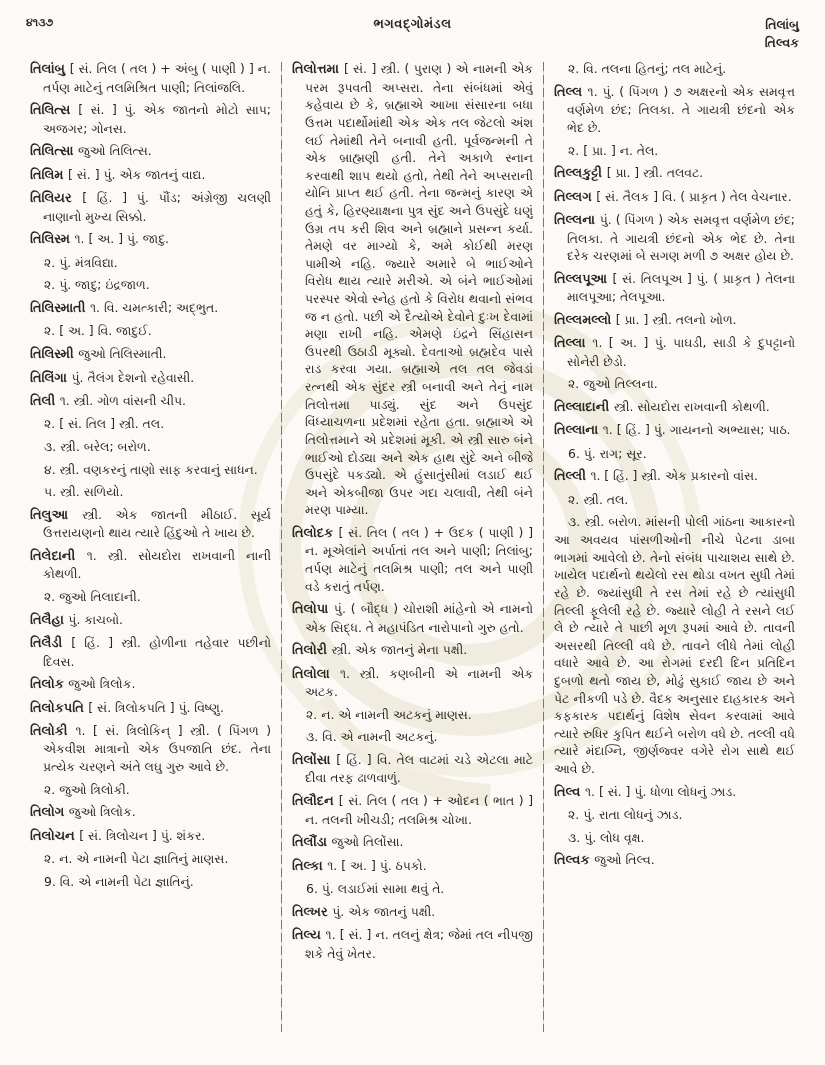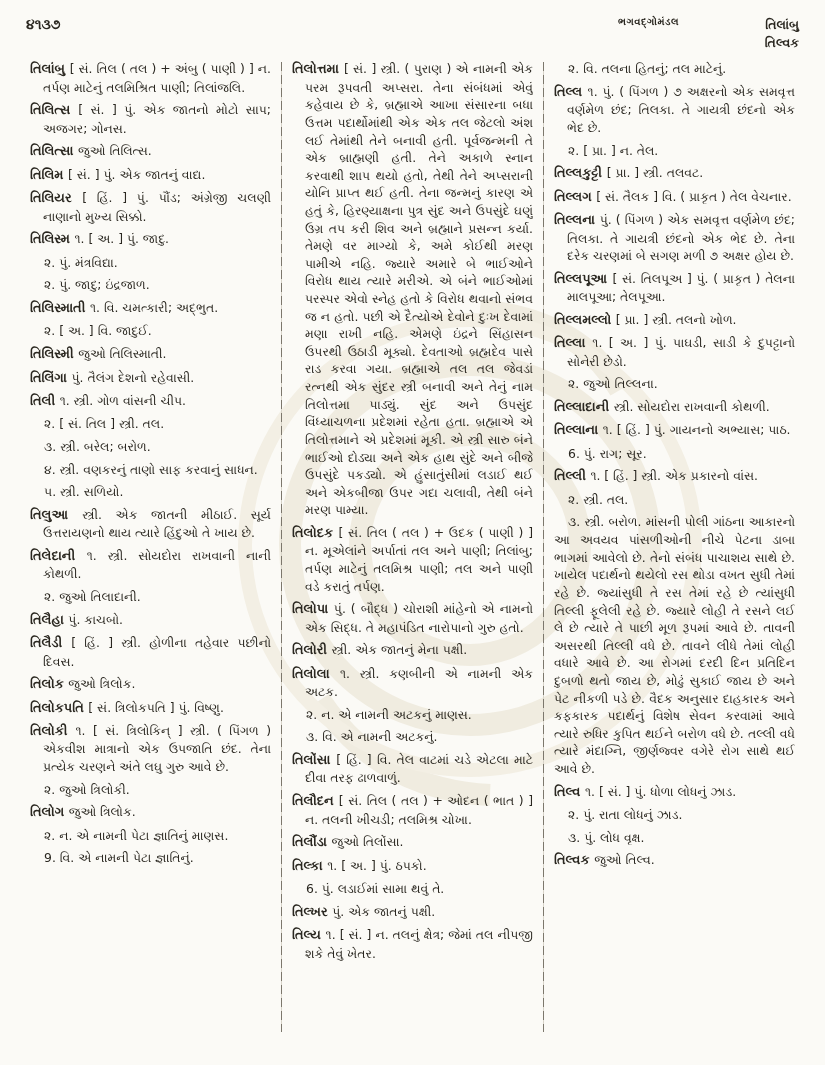--- a/index.html
+++ b/index.html
@@ -20,28 +20,28 @@
   }
   .header {
     position: relative;
     z-index: 1;
     display: flex;
     align-items: flex-start;
     padding: 16px 26px 0 26px;
   }
   .page-number {
     font-weight: bold;
-    font-size: 14px;
+    font-size: 11px;
     width: 120px;
   }
   .book-title {
     flex: 1;
-    text-align: right;
+    text-align: center;
     font-weight: bold;
-    font-size: 10px;
+    font-size: 13px;
     letter-spacing: 0.5px;
   }
   .guide-words {
     width: 120px;
     text-align: right;
     font-weight: bold;
     font-size: 12.5px;
     line-height: 1.45;
   }
   .columns {
@@ -128,20 +128,21 @@
         <p class="entry"><span class="head">તિલુઆ </span>સ્ત્રી. એક જાતની મીઠાઈ. સૂર્ય ઉત્તરાયણનો થાય ત્યારે હિંદુઓ તે ખાય છે.</p>
         <p class="entry"><span class="head">તિલેદાની </span>૧. સ્ત્રી. સોયદોરા રાખવાની નાની કોથળી.</p>
         <p class="sense">૨. જુઓ તિલાદાની.</p>
         <p class="entry"><span class="head">તિલૈહા </span>પું. કાચબો.</p>
         <p class="entry"><span class="head">તિલૈડી </span>[ હિં. ] સ્ત્રી. હોળીના તહેવાર પછીનો દિવસ.</p>
         <p class="entry"><span class="head">તિલોક </span>જુઓ ત્રિલોક.</p>
         <p class="entry"><span class="head">તિલોકપતિ </span>[ સં. ત્રિલોકપતિ ] પું. વિષ્ણુ.</p>
         <p class="entry"><span class="head">તિલોકી </span>૧. [ સં. ત્રિલોકિન્ ] સ્ત્રી. ( પિંગળ ) એકવીશ માત્રાનો એક ઉપજાતિ છંદ. તેના પ્રત્યેક ચરણને અંતે લઘુ ગુરુ આવે છે.</p>
         <p class="sense">૨. જુઓ ત્રિલોકી.</p>
         <p class="entry"><span class="head">તિલોગ </span>જુઓ ત્રિલોક.</p>
+        <p class="entry"><span class="head">તિલોચન </span>[ સં. ત્રિલોચન ] પું. શંકર.</p>
         <p class="sense">૨. ન. એ નામની પેટા જ્ઞાતિનું માણસ.</p>
         <p class="sense">9. વિ. એ નામની પેટા જ્ઞાતિનું.</p>
       </div>
     <div class="col-rule"></div>
     <div class="column">
         <p class="entry"><span class="head">તિલોત્તમા </span>[ સં. ] સ્ત્રી. ( પુરાણ ) એ નામની એક પરમ રૂપવતી અપ્સરા. તેના સંબંધમાં એવું કહેવાય છે કે, બ્રહ્માએ આખા સંસારના બધા ઉત્તમ પદાર્થોમાંથી એક એક તલ જેટલો અંશ લઈ તેમાંથી તેને બનાવી હતી. પૂર્વજન્મની તે એક બ્રાહ્મણી હતી. તેને અકાળે સ્નાન કરવાથી શાપ થયો હતો, તેથી તેને અપ્સરાની યોનિ પ્રાપ્ત થઈ હતી. તેના જન્મનું કારણ એ હતું કે, હિરણ્યાક્ષના પુત્ર સુંદ અને ઉપસુંદે ઘણું ઉગ્ર તપ કરી શિવ અને બ્રહ્માને પ્રસન્ન કર્યા. તેમણે વર માગ્યો કે, અમે કોઈથી મરણ પામીએ નહિ. જ્યારે અમારે બે ભાઈઓને વિરોધ થાય ત્યારે મરીએ. એ બંને ભાઈઓમાં પરસ્પર એવો સ્નેહ હતો કે વિરોધ થવાનો સંભવ જ ન હતો. પછી એ દૈત્યોએ દેવોને દુઃખ દેવામાં મણા રાખી નહિ. એમણે ઇંદ્રને સિંહાસન ઉપરથી ઉઠાડી મૂક્યો. દેવતાઓ બ્રહ્મદેવ પાસે રાડ કરવા ગયા. બ્રહ્માએ તલ તલ જેવડાં રત્નથી એક સુંદર સ્ત્રી બનાવી અને તેનું નામ તિલોત્તમા પાડ્યું. સુંદ અને ઉપસુંદ વિંધ્યાચળના પ્રદેશમાં રહેતા હતા. બ્રહ્માએ એ તિલોત્તમાને એ પ્રદેશમાં મૂકી. એ સ્ત્રી સારુ બંને ભાઈઓ દોડ્યા અને એક હાથ સુંદે અને બીજે ઉપસુંદે પકડ્યો. એ હુંસાતુંસીમાં લડાઈ થઈ અને એકબીજા ઉપર ગદા ચલાવી, તેથી બંને મરણ પામ્યા.</p>
         <p class="entry"><span class="head">તિલોદક </span>[ સં. તિલ ( તલ ) + ઉદક ( પાણી ) ] ન. મૂએલાંને અર્પાતાં તલ અને પાણી; તિલાંબુ; તર્પણ માટેનું તલમિશ્ર પાણી; તલ અને પાણી વડે કરાતું તર્પણ.</p>
         <p class="entry"><span class="head">તિલોપા </span>પું. ( બૌદ્ધ ) ચોરાશી માંહેનો એ નામનો એક સિદ્ધ. તે મહાપંડિત નારોપાનો ગુરુ હતો.</p>
         <p class="entry"><span class="head">તિલોરી </span>સ્ત્રી. એક જાતનું મેના પક્ષી.</p>
         <p class="entry"><span class="head">તિલોલા </span>૧. સ્ત્રી. કણબીની એ નામની એક અટક.</p>

